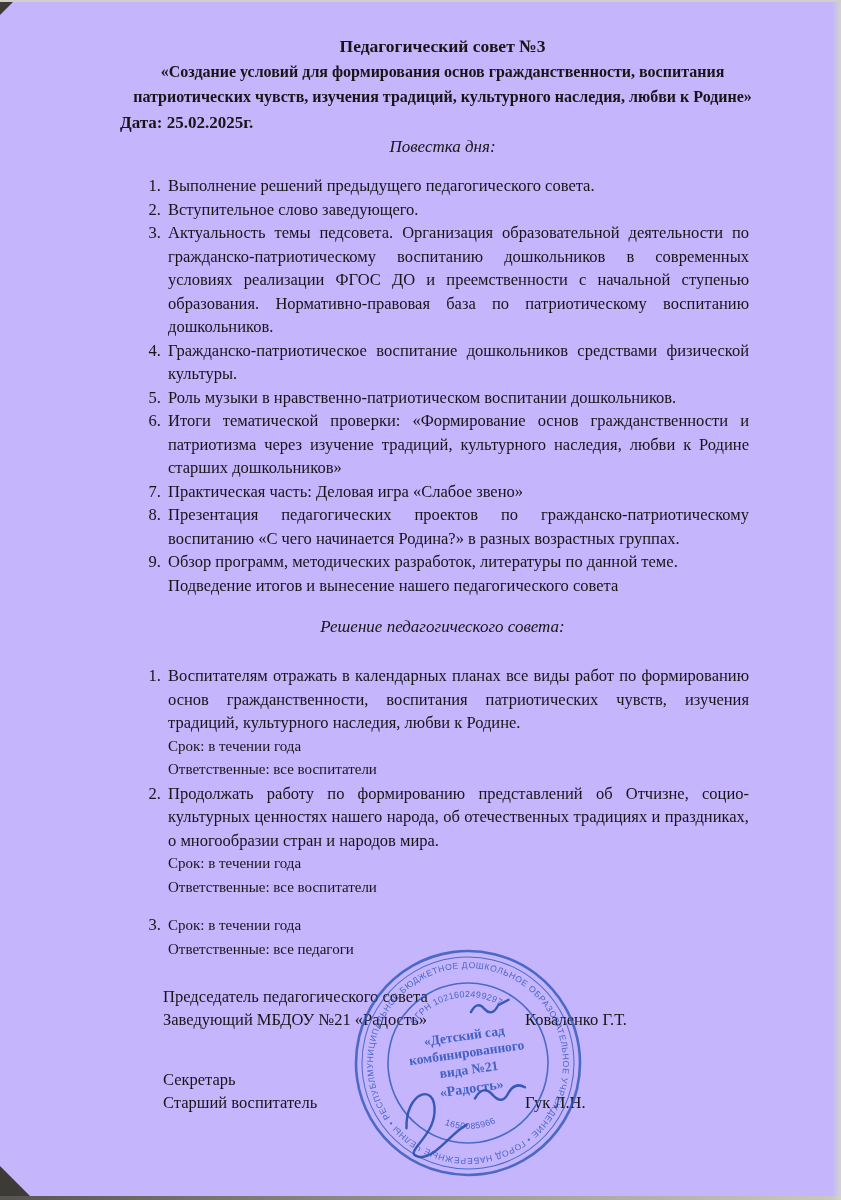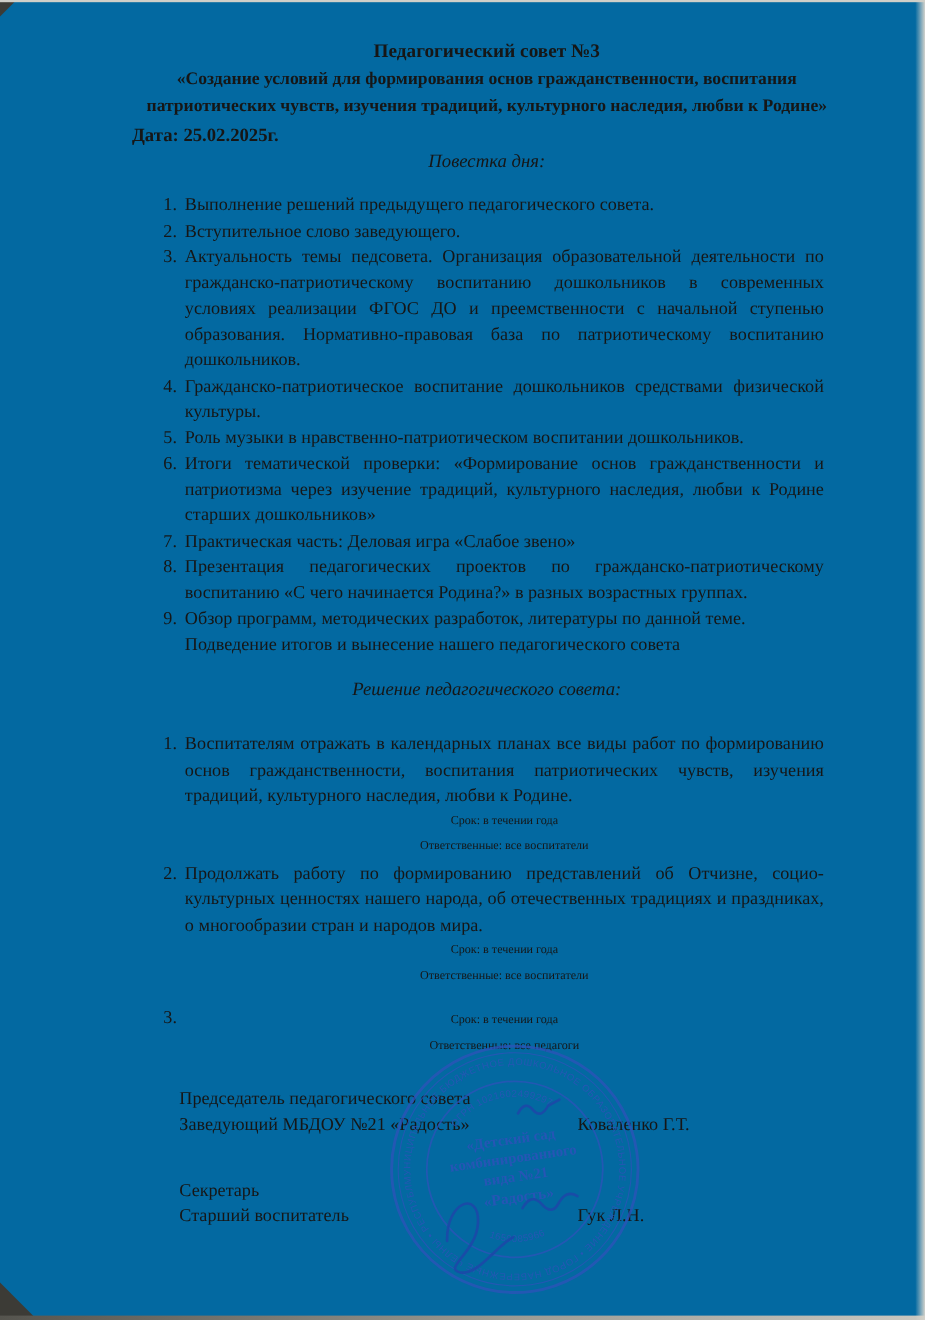--- a/index.html
+++ b/index.html
@@ -1,38 +1,38 @@
 <!DOCTYPE html>
 <html><head>
 <meta charset="utf-8">
 <style>
   * { box-sizing: border-box; }
   html, body { margin: 0; padding: 0; background: #77766f; }
   .page {
     width: 841px; height: 1200px; margin: 0 auto; position: relative;
-    background: #0369a1; overflow: hidden;
+    background: #c4b5fd; overflow: hidden;
     font-family: "Liberation Serif", serif; color: #161616;
   }
   .content { position: absolute; left: 120px; right: 76px; top: 34px; }
 
   .title    { margin: 0; font-size: 17.5px; line-height: 25px; font-weight: bold; text-align: center; }
   .subtitle { margin: 0; font-size: 16px; line-height: 25px; font-weight: bold; text-align: center; }
   .date     { margin: 2px 0 0 0; font-size: 17px; line-height: 24px; font-weight: bold; }
 
   .section-heading {
     margin: 0; font-size: 17px; line-height: 23px;
     font-weight: normal; font-style: italic; text-align: center;
   }
   .decision-heading { margin-top: 18px; margin-bottom: 26px; }
 
   ol { margin: 16px; padding-left: 29px; font-size: 16.5px; line-height: 23.5px; text-align: justify; }
   ol li { padding-left: 3px; }
   .followup { display: block; }
 
-  .meta-line { text-align: center; font-size: 11px; line-height: 23.5px; }
+  .meta-line { text-align: left; font-size: 15px; line-height: 23.5px; }
   .mt { margin-top: 14px; }
 
   .signatures { margin: 24px 0 0 43px; font-size: 16.5px; line-height: 23px; }
   .sig-row { position: relative; }
   .sig-name { position: absolute; left: 362px; top: 0; white-space: nowrap; }
   .sig-gap { height: 37px; }
 
   .stamp-wrap {
     position: absolute; left: 346px; top: 941px; width: 244px; height: 244px;
     transform: rotate(-8deg); opacity: 0.92; pointer-events: none;

